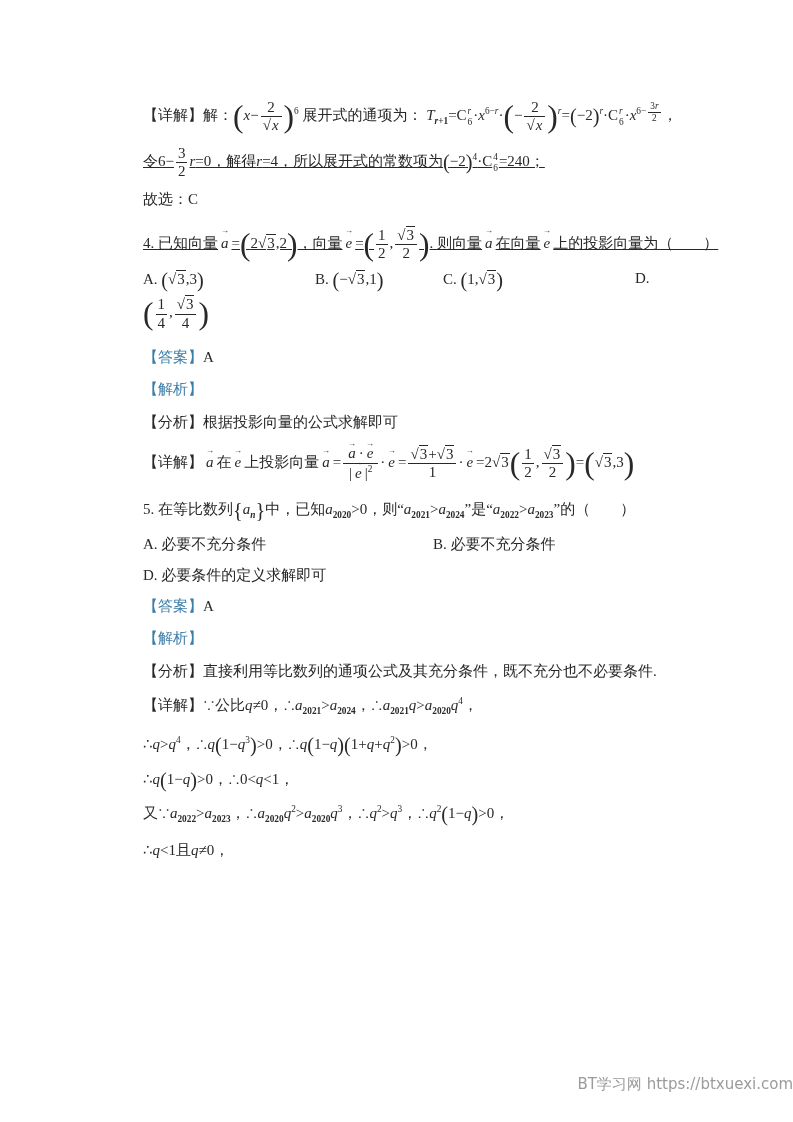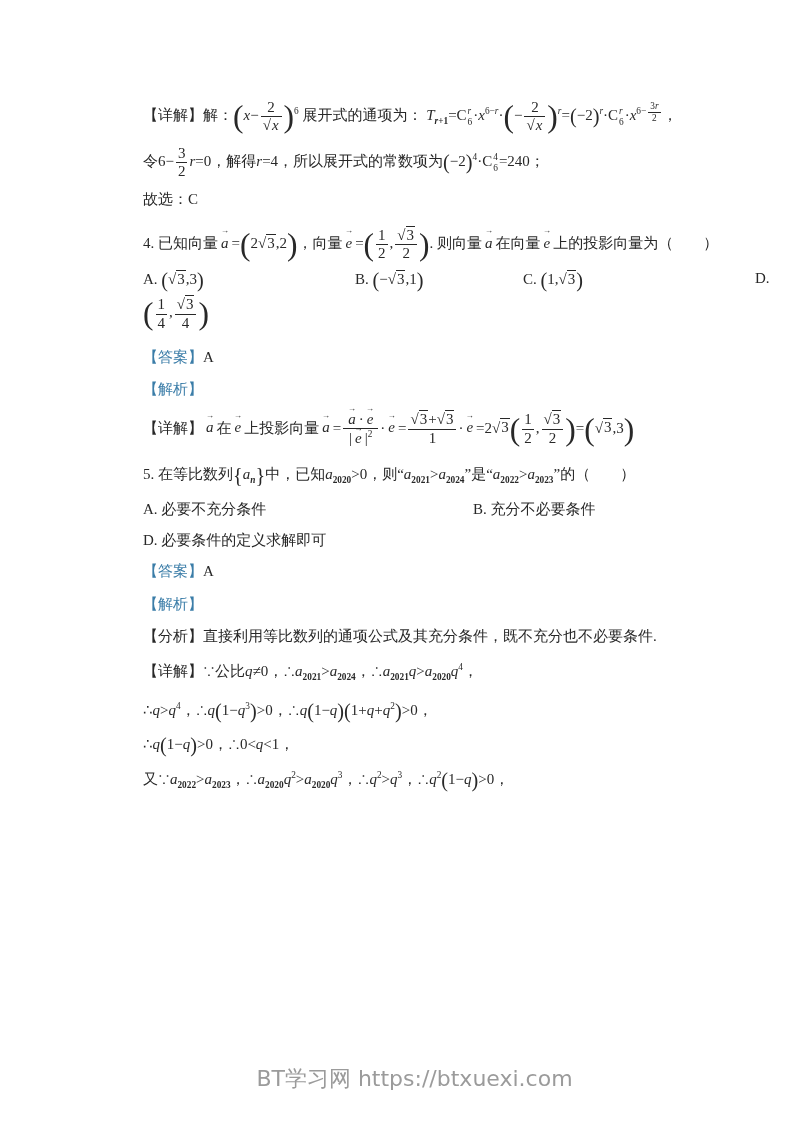--- a/index.html
+++ b/index.html
@@ -36,38 +36,38 @@
 
   sup { font-size: 0.62em; }
   sub { font-size: 0.62em; font-weight: bold; }
 
   
   .bp { font-size: 2.1em; line-height: 1; vertical-align: middle; font-weight: 300; }
   .mp { font-size: 1.35em; line-height: 1; vertical-align: -0.14em; }
 
   .lbl { color: var(--accent, #3b7da8); }
 
-  .opt-row { margin: 0 0 12px; font-size: 15px; gap: 40px; }
+  .opt-row { margin: 0 0 12px; font-size: 15px; }
   .row4 { display: grid; grid-template-columns: 172px 128px 192px 1fr; }
   .row2 { display: grid; grid-template-columns: 290px 1fr; }
   .opt { white-space: nowrap; }
 
   .mb6  { margin-bottom: 6px; }
-  .mb8  { margin-bottom: 8px; }
+  .mb8  { margin-bottom: 8px; text-decoration: underline; }
   .mb10 { margin-bottom: 10px; }
   .mb12 { margin-bottom: 12px; }
   .mb14 { margin-bottom: 14px; }
   .mb16 { margin-bottom: 16px; }
   .mb0  { margin-bottom: 0; }
 
   .footer {
     position: absolute; left: 0; right: 0; bottom: 28px;
-    text-align: center;
+    text-align: right;
     font-family: "DejaVu Sans", "Liberation Sans", sans-serif;
-    font-size: 22px;
+    font-size: 15px;
     color: var(--footer, #9b9b9b);
     padding-left: 36px;
   }
 </style>
 </head>
 <body>
 
 <div class="content">
 
   <p class="line mb10">【详解】解：<span class="bp">(</span><i>x</i>−<span class="frac"><span class="num">2</span><span class="den"><span class="sq">√<span class="rad"><i>x</i></span></span></span></span><span class="bp">)</span><sup>6</sup> 展开式的通项为： <i>T</i><sub><i>r</i>+1</sub>=C<span class="ss"><span><i>r</i></span><span>6</span></span>·<i>x</i><sup>6−<i>r</i></sup>·<span class="bp">(</span>−<span class="frac"><span class="num">2</span><span class="den"><span class="sq">√<span class="rad"><i>x</i></span></span></span></span><span class="bp">)</span><sup><i>r</i></sup>=<span class="mp">(</span>−2<span class="mp">)</span><sup><i>r</i></sup>·C<span class="ss"><span><i>r</i></span><span>6</span></span>·<i>x</i><sup>6−</sup><sup><span class="frac"><span class="num">3<i>r</i></span><span class="den">2</span></span></sup>，</p>
@@ -79,35 +79,37 @@
   <div class="opt-row row4 mb6">
     <span class="opt">A. <span class="mp">(</span><span class="sq">√<span class="rad">3</span></span>,3<span class="mp">)</span></span>
     <span class="opt">B. <span class="mp">(</span>−<span class="sq">√<span class="rad">3</span></span>,1<span class="mp">)</span></span>
     <span class="opt">C. <span class="mp">(</span>1,<span class="sq">√<span class="rad">3</span></span><span class="mp">)</span></span>
     <span class="opt">D.</span>
   </div>
 
   <p class="line mb14"><span class="bp">(</span><span class="frac"><span class="num">1</span><span class="den">4</span></span>,<span class="frac"><span class="num"><span class="sq">√<span class="rad">3</span></span></span><span class="den">4</span></span><span class="bp">)</span></p>
   <p class="line mb10"><span class="lbl">【答案】</span>A</p>
   <p class="line mb10"><span class="lbl">【解析】</span></p>
+  <p class="line mb12">【分析】根据投影向量的公式求解即可</p>
   <p class="line mb16">【详解】<span class="vec">a</span>在<span class="vec">e</span>上投影向量<span class="vec">a</span>=<span class="frac"><span class="num"><span class="vec">a</span>·<span class="vec">e</span></span><span class="den">|<span class="vec">e</span>|<sup>2</sup></span></span>·<span class="vec">e</span>=<span class="frac"><span class="num"><span class="sq">√<span class="rad">3</span></span>+<span class="sq">√<span class="rad">3</span></span></span><span class="den">1</span></span>·<span class="vec">e</span>=2<span class="sq">√<span class="rad">3</span></span><span class="bp">(</span><span class="frac"><span class="num">1</span><span class="den">2</span></span>,<span class="frac"><span class="num"><span class="sq">√<span class="rad">3</span></span></span><span class="den">2</span></span><span class="bp">)</span>=<span class="bp">(</span><span class="sq">√<span class="rad">3</span></span>,3<span class="bp">)</span></p>
 
   <p class="line mb12">5. 在等比数列<span class="mp">{</span><i>a</i><sub><i>n</i></sub><span class="mp">}</span>中，已知<i>a</i><sub>2020</sub>&gt;0，则“<i>a</i><sub>2021</sub>&gt;<i>a</i><sub>2024</sub>”是“<i>a</i><sub>2022</sub>&gt;<i>a</i><sub>2023</sub>”的（  ）</p>
 
   <div class="opt-row row2 mb12">
     <span class="opt">A. 必要不充分条件</span>
-    <span class="opt">B. 充分不必要条件</span>
+    <span class="opt">B. 必要不充分条件</span>
   </div>
   <div class="opt-row row2 mb10">
     <span class="opt">D. 必要条件的定义求解即可</span>
   </div>
 
   <p class="line mb10"><span class="lbl">【答案】</span>A</p>
   <p class="line mb10"><span class="lbl">【解析】</span></p>
   <p class="line mb12">【分析】直接利用等比数列的通项公式及其充分条件，既不充分也不必要条件.</p>
   <p class="line mb14">【详解】∵公比<i>q</i>≠0，∴<i>a</i><sub>2021</sub>&gt;<i>a</i><sub>2024</sub>，∴<i>a</i><sub>2021</sub><i>q</i>&gt;<i>a</i><sub>2020</sub><i>q</i><sup>4</sup>，</p>
   <p class="line mb12">∴<i>q</i>&gt;<i>q</i><sup>4</sup>，∴<i>q</i><span class="mp">(</span>1−<i>q</i><sup>3</sup><span class="mp">)</span>&gt;0，∴<i>q</i><span class="mp">(</span>1−<i>q</i><span class="mp">)</span><span class="mp">(</span>1+<i>q</i>+<i>q</i><sup>2</sup><span class="mp">)</span>&gt;0，</p>
   <p class="line mb12">∴<i>q</i><span class="mp">(</span>1−<i>q</i><span class="mp">)</span>&gt;0，∴0&lt;<i>q</i>&lt;1，</p>
   <p class="line mb12">又∵<i>a</i><sub>2022</sub>&gt;<i>a</i><sub>2023</sub>，∴<i>a</i><sub>2020</sub><i>q</i><sup>2</sup>&gt;<i>a</i><sub>2020</sub><i>q</i><sup>3</sup>，∴<i>q</i><sup>2</sup>&gt;<i>q</i><sup>3</sup>，∴<i>q</i><sup>2</sup><span class="mp">(</span>1−<i>q</i><span class="mp">)</span>&gt;0，</p>
+  <p class="line mb0">∴<i>q</i>&lt;1且<i>q</i>≠0，</p>
 
 </div>
 
 <div class="footer">BT学习网 https://btxuexi.com</div>
 
 </body></html>

